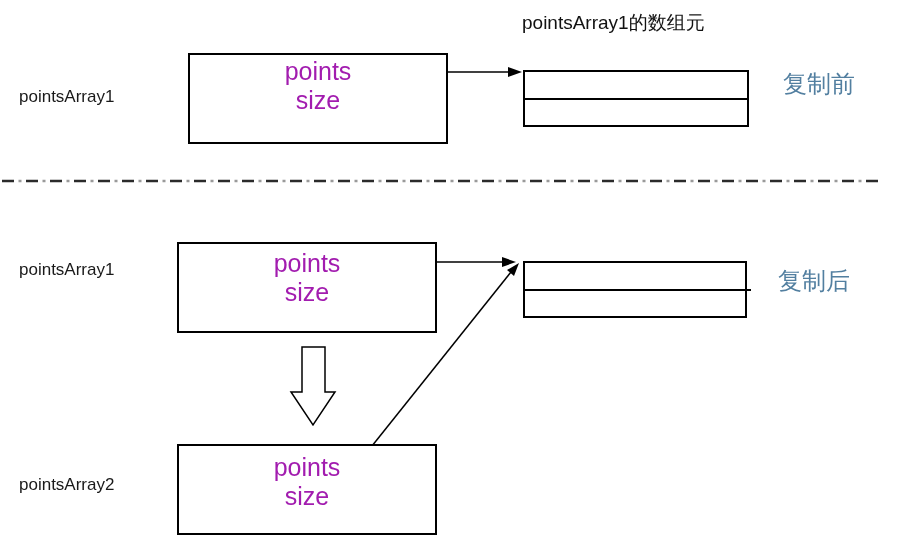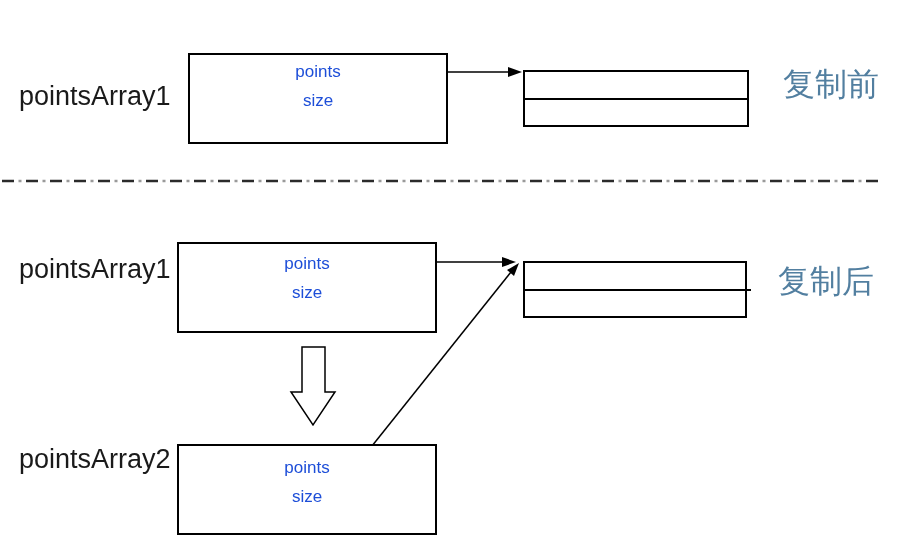--- a/index.html
+++ b/index.html
@@ -7,53 +7,53 @@
     position:relative;
     width:901px;height:550px;
     background:#ffffff;
     font-family:"Liberation Sans", sans-serif;
     color:#000;
     overflow:hidden;
   }
   .overlay{position:absolute;left:0;top:0;width:901px;height:550px;}
   .var-label{
     position:absolute;
-    font-size:27px;line-height:25px;
+    font-size:17px;line-height:25px;
     white-space:nowrap;
     color:#1a1a1a;
   }
   .struct-box{
     position:absolute;
     width:260px;height:91px;
     border:2px solid #000;
     box-sizing:border-box;
     background:#fff;
     display:flex;flex-direction:column;align-items:center;
   }
-  .field{font-size:17px;line-height:29px;color:#1d4ed8;}
+  .field{font-size:25px;line-height:29px;color:#a21caf;}
   .mem-label{
     position:absolute;
     font-size:19px;line-height:26px;
     color:#111;white-space:nowrap;
   }
   .mem-box{
     position:absolute;
     border:2px solid #000;
     box-sizing:border-box;
     background:#fff;
   }
   .mem-divider{
     position:absolute;
     left:-2px;right:-2px;top:26px;
     border-top:2px solid #000;
   }
   .mem-divider.overshoot{right:-6px;}
   .stage-label{
     position:absolute;
-    font-size:32px;line-height:36px;
+    font-size:24px;line-height:36px;
     white-space:nowrap;
     color:#527FA0;
   }
 </style>
 </head>
 <body>
 
 <div class="canvas">
 
   <svg class="overlay" width="901" height="550" viewBox="0 0 901 550" xmlns="http://www.w3.org/2000/svg">
@@ -80,36 +80,37 @@
   </svg>
 
   <div class="var-label" style="left:19px;top:84px">pointsArray1</div>
 
   <div class="struct-box" style="left:188px;top:53px;padding-top:2px">
     <div class="field">points</div>
     <div class="field">size</div>
   </div>
 
   <div class="mem-label" style="left:522px;top:10px">
+    <div>pointsArray1的数组元</div>
   </div>
 
   <div class="mem-box" style="left:523px;top:70px;width:226px;height:57px">
     <div class="mem-divider"></div>
   </div>
 
   <div class="stage-label" style="left:783px;top:66px">复制前</div>
 
   <div class="var-label" style="left:19px;top:257px">pointsArray1</div>
 
   <div class="struct-box" style="left:177px;top:242px;padding-top:5px">
     <div class="field">points</div>
     <div class="field">size</div>
   </div>
 
-  <div class="var-label" style="left:19px;top:447px">pointsArray2</div>
+  <div class="var-label" style="left:19px;top:472px">pointsArray2</div>
 
   <div class="struct-box" style="left:177px;top:444px;padding-top:7px">
     <div class="field">points</div>
     <div class="field">size</div>
   </div>
 
   <div class="mem-label" style="left:530px;top:203px">
   </div>
 
   <div class="mem-box" style="left:523px;top:261px;width:224px;height:57px">

